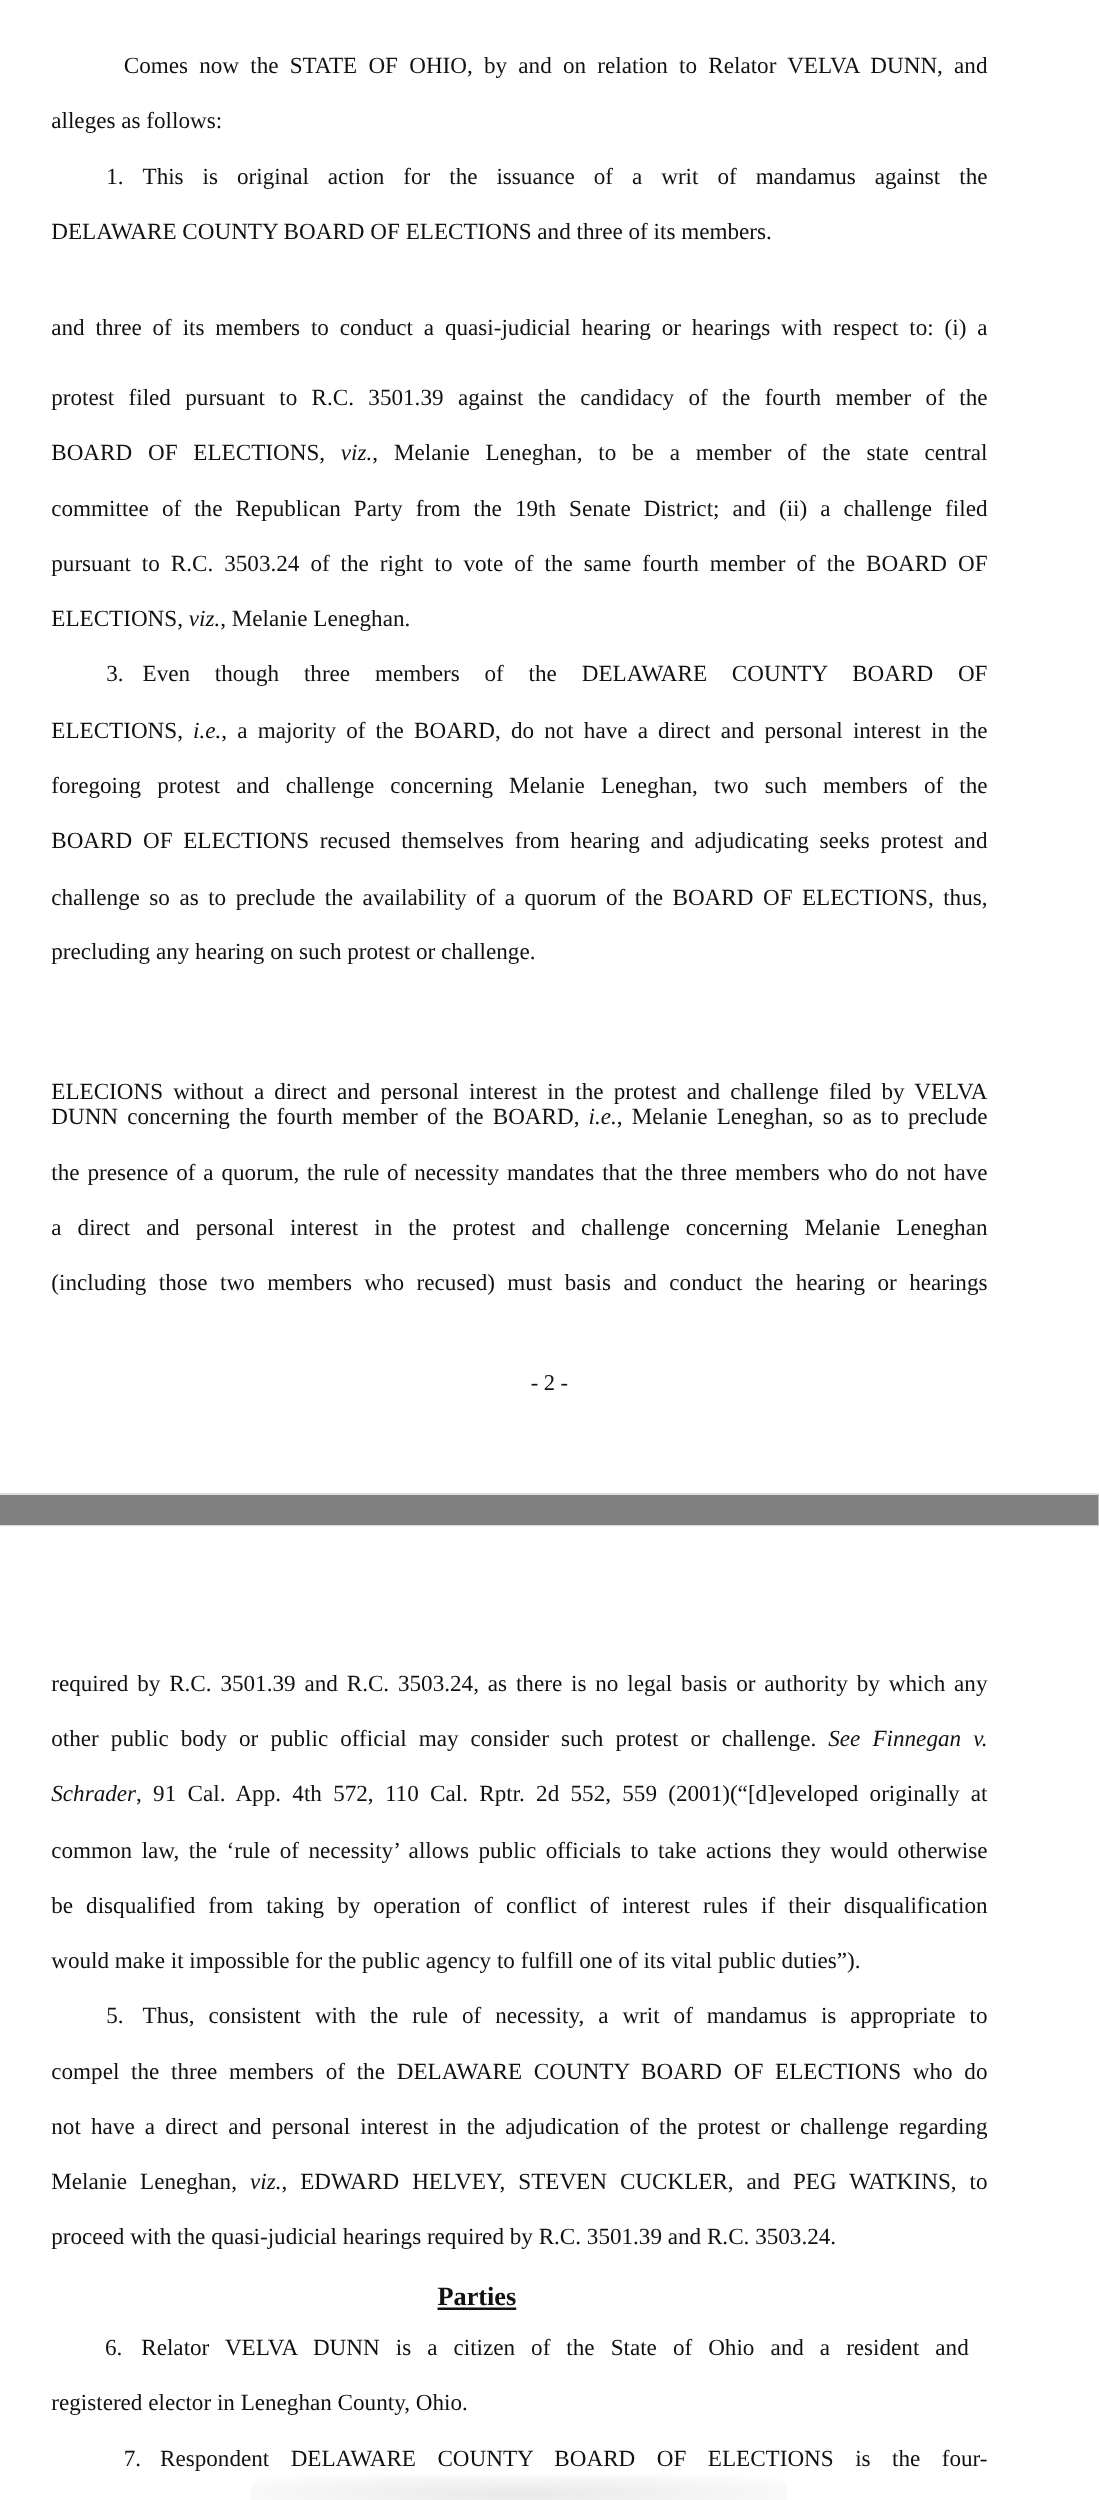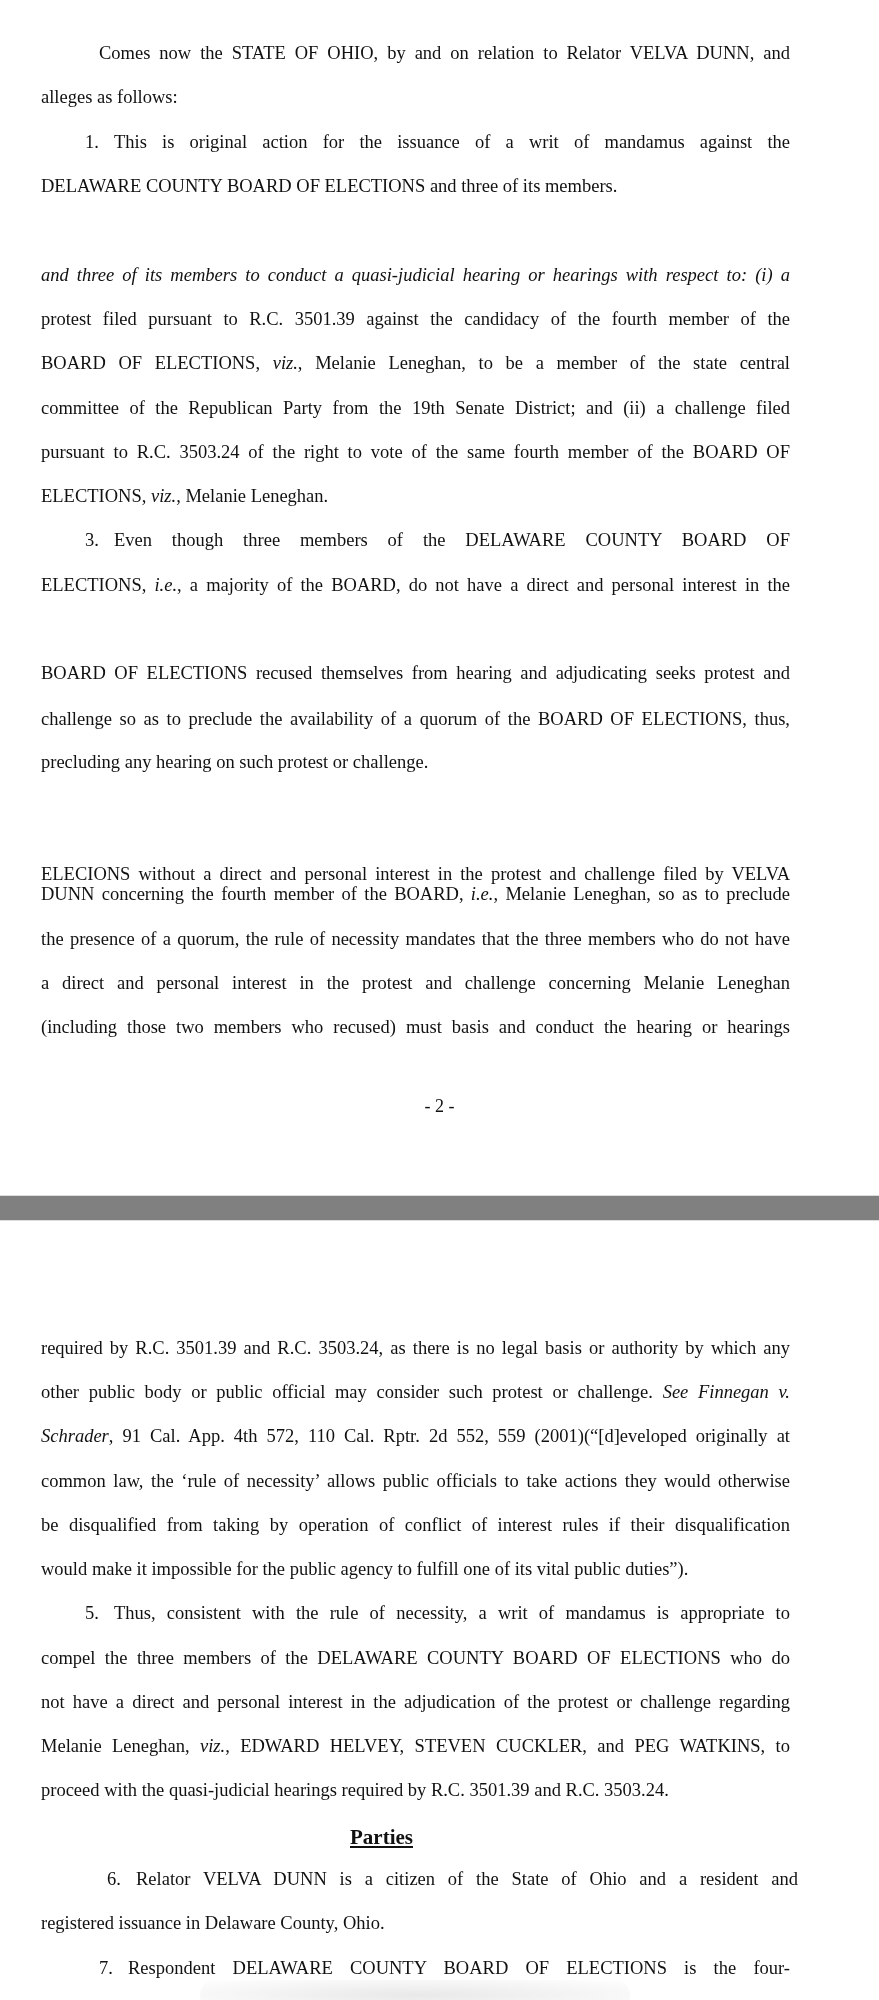--- a/index.html
+++ b/index.html
@@ -88,31 +88,32 @@
 <div class="page page-top">
 
   <div class="line" style="top:42px; left:99px; width:691px;">Comes now the STATE OF OHIO, by and on relation to Relator VELVA DUNN, and</div>
   <div class="line last" style="top:86px;">alleges as follows:</div>
 
   <div class="line" style="top:131px; left:85px; width:705px;">
     <span class="num">1.</span><span>This is original action for the issuance of a writ of mandamus against the</span>
   </div>
   <div class="line last" style="top:175px;">DELAWARE COUNTY BOARD OF ELECTIONS and three of its members.</div>
 
-  <div class="line" style="top:264px;font-style:italic;">and three of its members to conduct a quasi-judicial hearing or hearings with respect to: (i) a</div>
+  <div class="line" style="top:252px;">and three of its members to conduct a quasi-judicial hearing or hearings with respect to: (i) a</div>
   <div class="line" style="top:308px;">protest filed pursuant to R.C. 3501.39 against the candidacy of the fourth member of the</div>
   <div class="line" style="top:352px;">BOARD OF ELECTIONS, <i>viz.</i>, Melanie Leneghan, to be a member of the state central</div>
   <div class="line" style="top:397px;">committee of the Republican Party from the 19th Senate District; and (ii) a challenge filed</div>
   <div class="line" style="top:441px;">pursuant to R.C. 3503.24 of the right to vote of the same fourth member of the BOARD OF</div>
   <div class="line last" style="top:485px;">ELECTIONS, <i>viz.</i>, Melanie Leneghan.</div>
 
   <div class="line" style="top:529px; left:85px; width:705px;">
     <span class="num">3.</span><span>Even though three members of the DELAWARE COUNTY BOARD OF</span>
   </div>
   <div class="line" style="top:574px;">ELECTIONS, <i>i.e.</i>, a majority of the BOARD, do not have a direct and personal interest in the</div>
+  <div class="line" style="top:618px;">foregoing protest and challenge concerning Melanie Leneghan, two such members of the</div>
   <div class="line" style="top:662px;">BOARD OF ELECTIONS recused themselves from hearing and adjudicating seeks protest and</div>
   <div class="line" style="top:708px;">challenge so as to preclude the availability of a quorum of the BOARD OF ELECTIONS, thus,</div>
   <div class="line last" style="top:751px;">precluding any hearing on such protest or challenge.</div>
 
   <div class="line" style="top:839px;margin-top:24px;">ELECIONS without a direct and personal interest in the protest and challenge filed by VELVA</div>
   <div class="line" style="top:883px;">DUNN concerning the fourth member of the BOARD, <i>i.e.</i>, Melanie Leneghan, so as to preclude</div>
   <div class="line" style="top:928px;">the presence of a quorum, the rule of necessity mandates that the three members who do not have</div>
   <div class="line" style="top:972px;">a direct and personal interest in the protest and challenge concerning Melanie Leneghan</div>
   <div class="line" style="top:1016px;">(including those two members who recused) must basis and conduct the hearing or hearings</div>
 
@@ -133,22 +134,22 @@
 <div class="line" style="top:1602px; left:85px; width:705px;">
   <span class="num">5.</span><span>Thus, consistent with the rule of necessity, a writ of mandamus is appropriate to</span>
 </div>
 <div class="line" style="top:1647px;">compel the three members of the DELAWARE COUNTY BOARD OF ELECTIONS who do</div>
 <div class="line" style="top:1691px;">not have a direct and personal interest in the adjudication of the protest or challenge regarding</div>
 <div class="line" style="top:1735px;">Melanie Leneghan, <i>viz.</i>, EDWARD HELVEY, STEVEN CUCKLER, and PEG WATKINS, to</div>
 <div class="line last" style="top:1779px;">proceed with the quasi-judicial hearings required by R.C. 3501.39 and R.C. 3503.24.</div>
 
 <div class="heading">Parties</div>
 
-<div class="line" style="top:1868px; left:107px; width:691px;">
+<div class="line" style="top:1868px; left:84px; width:691px;">
   <span class="num">6.</span><span>Relator VELVA DUNN is a citizen of the State of Ohio and a resident and</span>
 </div>
-<div class="line last" style="top:1912px;">registered issuance in Delaware County, Ohio.</div>
+<div class="line last" style="top:1912px;">registered elector in Leneghan County, Ohio.</div>
 
 <div class="line" style="top:1957px; left:99px; width:691px;">
   <span class="num">7.</span><span>Respondent DELAWARE COUNTY BOARD OF ELECTIONS is the four-</span>
 </div>
 
 <div class="bottom-fade"></div>
 
 </body></html>

